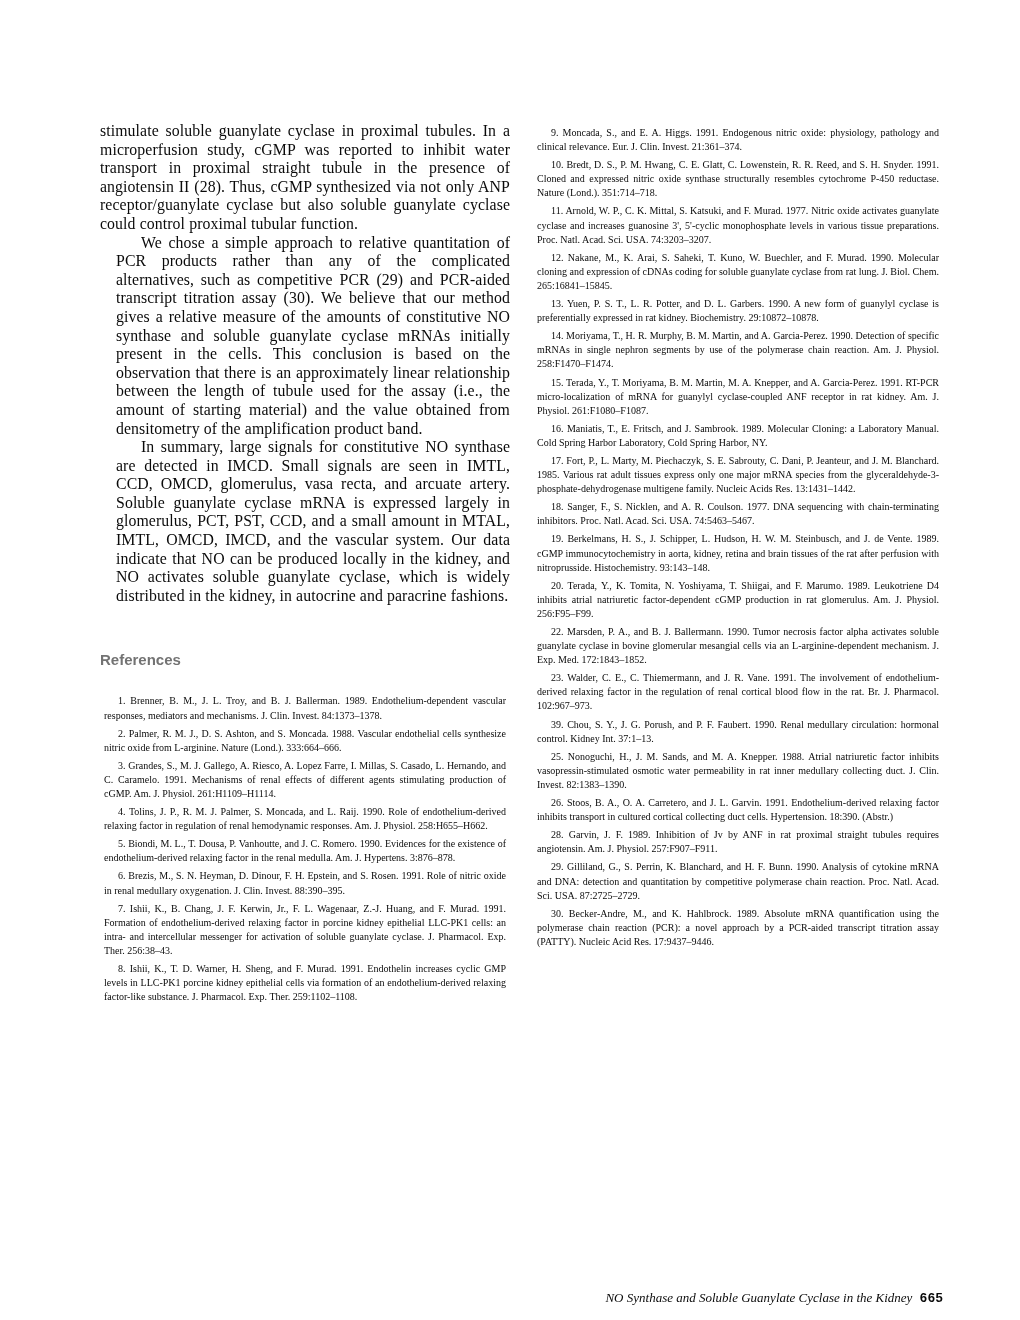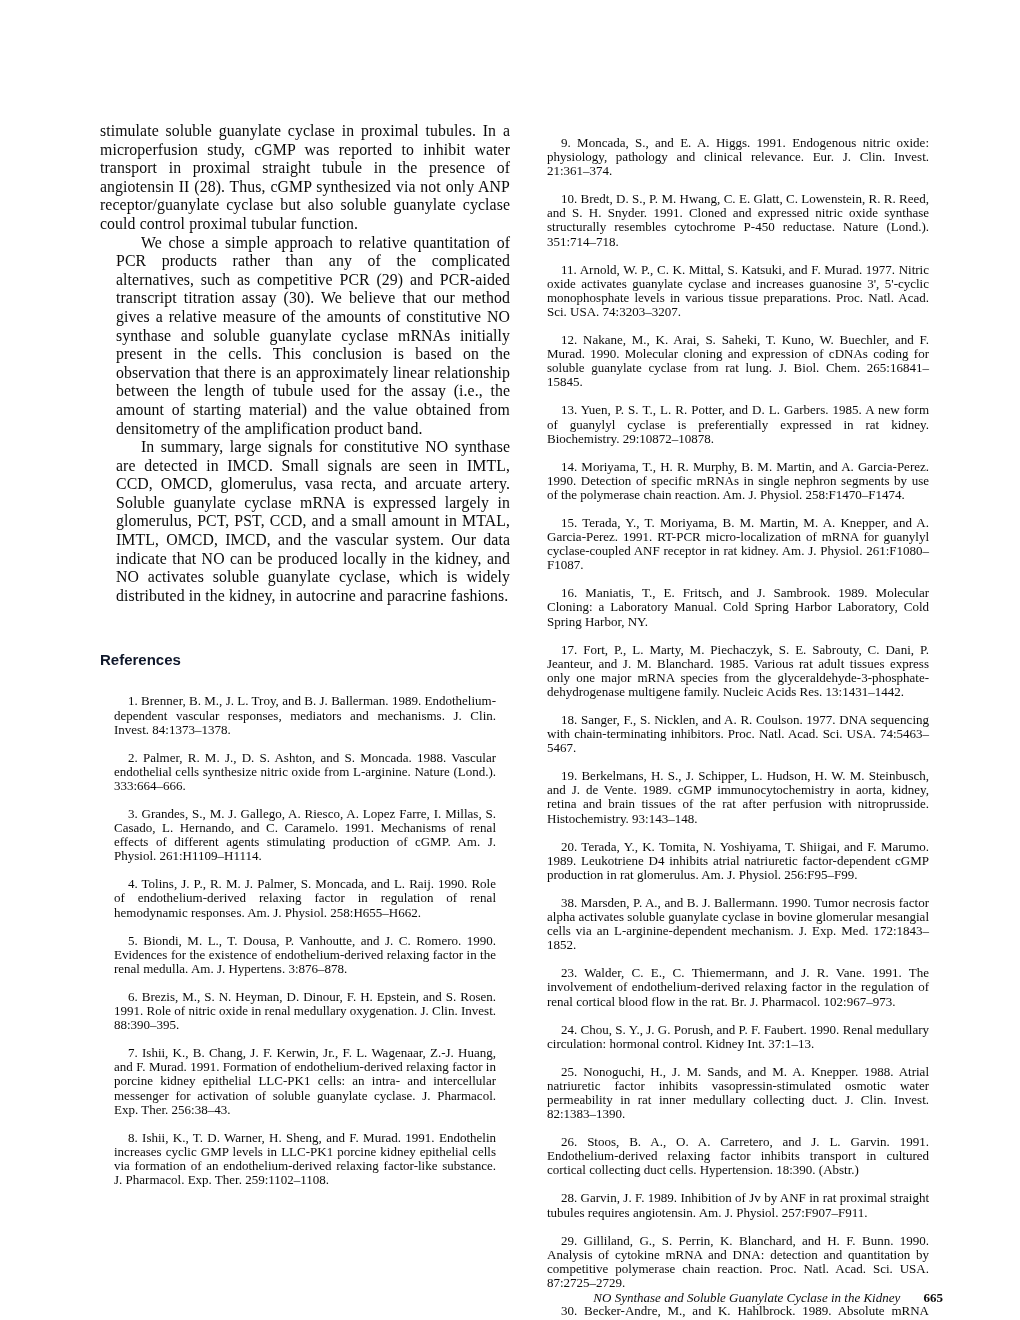--- a/index.html
+++ b/index.html
@@ -33,26 +33,26 @@
     text-align: justify;
     letter-spacing: 0.1px;
   }
   .body-p.indent { text-indent: 25px; margin-left: 16px; }
 
   .refs-heading {
     font-family: "Liberation Sans", sans-serif;
     font-size: 15px;
     font-weight: bold;
     margin: 46px 0 26px 0;
-    color: #0f172a;
+    color: #737373;
   }
 
   .refs .ref {
-    margin: 14px;
-    font-size: 13px;
+    margin: 4px;
+    font-size: 10px;
     line-height: 14.1px;
     text-align: justify;
     text-indent: 14px;
   }
 
   .footer {
     position: absolute;
     top: 1290px;
     left: 100px;
     width: 843px;
@@ -60,22 +60,22 @@
     font-size: 13px;
     white-space: nowrap;
   }
   .running-title {
     font-style: italic;
     font-family: "Liberation Serif", serif;
     margin-left: 22px;
   }
   .page-number {
     font-weight: bold;
-    margin-left: 20px;
-    font-family: Liberation Serif, serif;
+    margin-left: 4px;
+    font-family: Liberation Mono, monospace;
   }
 </style>
 </head>
 <body>
 
 <div class="page">
 
   <div class="columns">
 
     <div class="col col-left">
@@ -111,42 +111,42 @@
       <div class="refs">
 
           <p class="ref">9. Moncada, S., and E. A. Higgs. 1991. Endogenous nitric oxide: physiology, pathology and clinical relevance. Eur. J. Clin. Invest. 21:361–374.</p>
 
           <p class="ref">10. Bredt, D. S., P. M. Hwang, C. E. Glatt, C. Lowenstein, R. R. Reed, and S. H. Snyder. 1991. Cloned and expressed nitric oxide synthase structurally resembles cytochrome P-450 reductase. Nature (Lond.). 351:714–718.</p>
 
           <p class="ref">11. Arnold, W. P., C. K. Mittal, S. Katsuki, and F. Murad. 1977. Nitric oxide activates guanylate cyclase and increases guanosine 3', 5'-cyclic monophosphate levels in various tissue preparations. Proc. Natl. Acad. Sci. USA. 74:3203–3207.</p>
 
           <p class="ref">12. Nakane, M., K. Arai, S. Saheki, T. Kuno, W. Buechler, and F. Murad. 1990. Molecular cloning and expression of cDNAs coding for soluble guanylate cyclase from rat lung. J. Biol. Chem. 265:16841–15845.</p>
 
-          <p class="ref">13. Yuen, P. S. T., L. R. Potter, and D. L. Garbers. 1985. A new form of guanylyl cyclase is preferentially expressed in rat kidney. Biochemistry. 29:10872–10878.</p>
+          <p class="ref">13. Yuen, P. S. T., L. R. Potter, and D. L. Garbers. 1990. A new form of guanylyl cyclase is preferentially expressed in rat kidney. Biochemistry. 29:10872–10878.</p>
 
           <p class="ref">14. Moriyama, T., H. R. Murphy, B. M. Martin, and A. Garcia-Perez. 1990. Detection of specific mRNAs in single nephron segments by use of the polymerase chain reaction. Am. J. Physiol. 258:F1470–F1474.</p>
 
           <p class="ref">15. Terada, Y., T. Moriyama, B. M. Martin, M. A. Knepper, and A. Garcia-Perez. 1991. RT-PCR micro-localization of mRNA for guanylyl cyclase-coupled ANF receptor in rat kidney. Am. J. Physiol. 261:F1080–F1087.</p>
 
           <p class="ref">16. Maniatis, T., E. Fritsch, and J. Sambrook. 1989. Molecular Cloning: a Laboratory Manual. Cold Spring Harbor Laboratory, Cold Spring Harbor, NY.</p>
 
           <p class="ref">17. Fort, P., L. Marty, M. Piechaczyk, S. E. Sabrouty, C. Dani, P. Jeanteur, and J. M. Blanchard. 1985. Various rat adult tissues express only one major mRNA species from the glyceraldehyde-3-phosphate-dehydrogenase multigene family. Nucleic Acids Res. 13:1431–1442.</p>
 
           <p class="ref">18. Sanger, F., S. Nicklen, and A. R. Coulson. 1977. DNA sequencing with chain-terminating inhibitors. Proc. Natl. Acad. Sci. USA. 74:5463–5467.</p>
 
           <p class="ref">19. Berkelmans, H. S., J. Schipper, L. Hudson, H. W. M. Steinbusch, and J. de Vente. 1989. cGMP immunocytochemistry in aorta, kidney, retina and brain tissues of the rat after perfusion with nitroprusside. Histochemistry. 93:143–148.</p>
 
           <p class="ref">20. Terada, Y., K. Tomita, N. Yoshiyama, T. Shiigai, and F. Marumo. 1989. Leukotriene D4 inhibits atrial natriuretic factor-dependent cGMP production in rat glomerulus. Am. J. Physiol. 256:F95–F99.</p>
 
 
-          <p class="ref">38. Marsden, P. A., and B. J. Ballermann. 1990. Tumor necrosis factor alpha activates soluble guanylate cyclase in bovine glomerular mesangial cells via an L-arginine-dependent mechanism. J. Exp. Med. 172:1843–1852.</p>
+          <p class="ref">22. Marsden, P. A., and B. J. Ballermann. 1990. Tumor necrosis factor alpha activates soluble guanylate cyclase in bovine glomerular mesangial cells via an L-arginine-dependent mechanism. J. Exp. Med. 172:1843–1852.</p>
 
           <p class="ref">23. Walder, C. E., C. Thiemermann, and J. R. Vane. 1991. The involvement of endothelium-derived relaxing factor in the regulation of renal cortical blood flow in the rat. Br. J. Pharmacol. 102:967–973.</p>
 
-          <p class="ref">24. Chou, S. Y., J. G. Porush, and P. F. Faubert. 1990. Renal medullary circulation: hormonal control. Kidney Int. 37:1–13.</p>
+          <p class="ref">39. Chou, S. Y., J. G. Porush, and P. F. Faubert. 1990. Renal medullary circulation: hormonal control. Kidney Int. 37:1–13.</p>
 
           <p class="ref">25. Nonoguchi, H., J. M. Sands, and M. A. Knepper. 1988. Atrial natriuretic factor inhibits vasopressin-stimulated osmotic water permeability in rat inner medullary collecting duct. J. Clin. Invest. 82:1383–1390.</p>
 
           <p class="ref">26. Stoos, B. A., O. A. Carretero, and J. L. Garvin. 1991. Endothelium-derived relaxing factor inhibits transport in cultured cortical collecting duct cells. Hypertension. 18:390. (Abstr.)</p>
 
 
           <p class="ref">28. Garvin, J. F. 1989. Inhibition of Jv by ANF in rat proximal straight tubules requires angiotensin. Am. J. Physiol. 257:F907–F911.</p>
 
           <p class="ref">29. Gilliland, G., S. Perrin, K. Blanchard, and H. F. Bunn. 1990. Analysis of cytokine mRNA and DNA: detection and quantitation by competitive polymerase chain reaction. Proc. Natl. Acad. Sci. USA. 87:2725–2729.</p>
 

